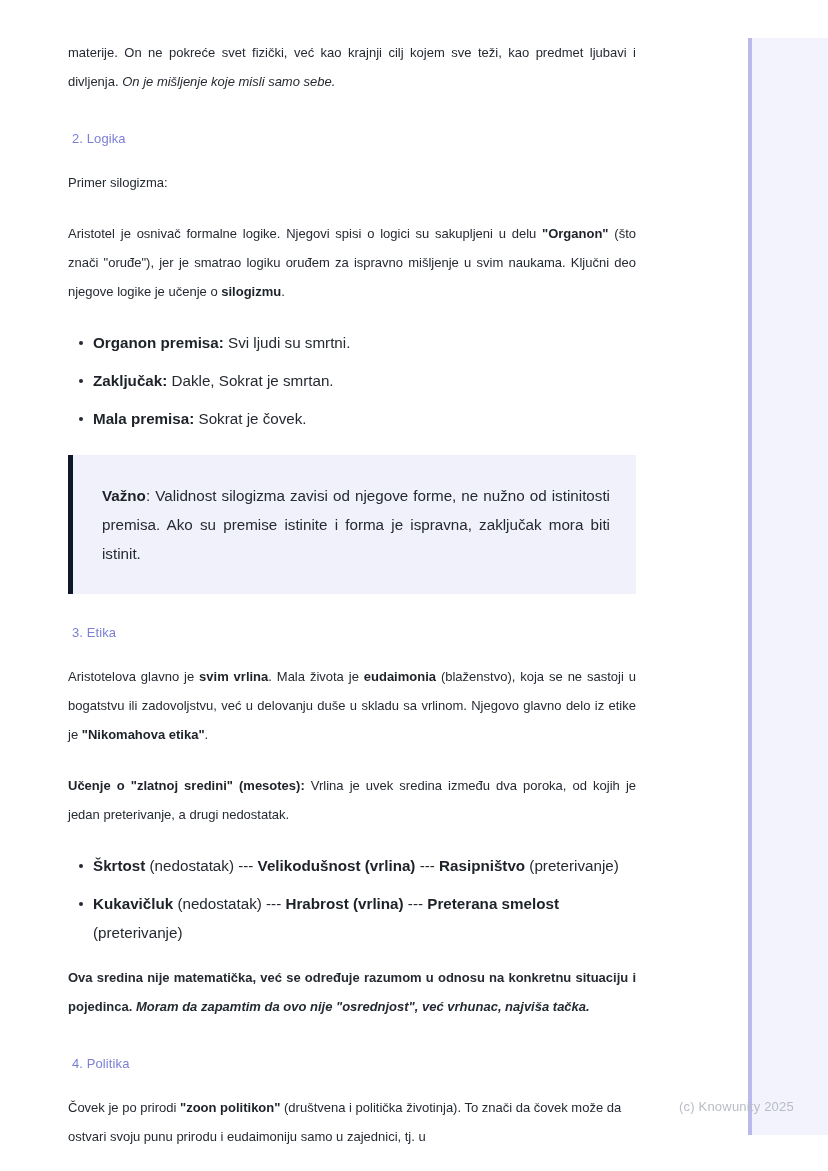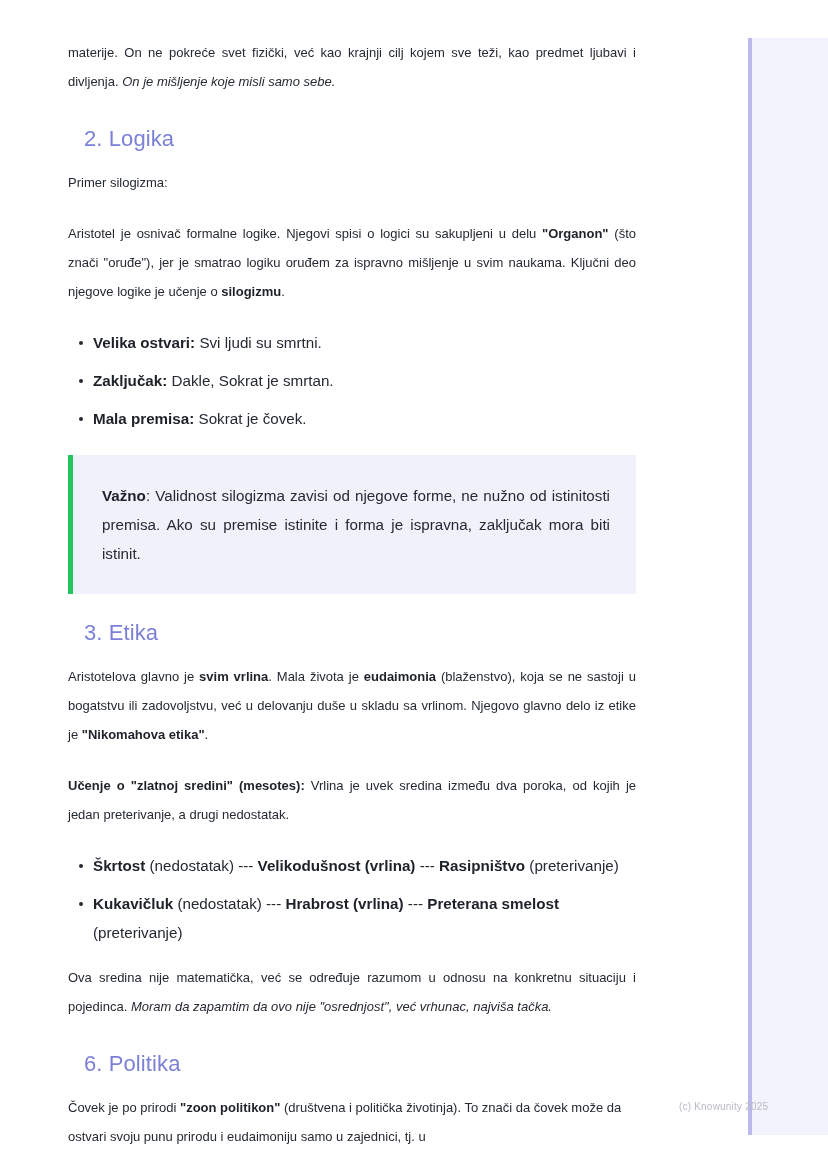--- a/index.html
+++ b/index.html
@@ -53,25 +53,25 @@
     text-align: justify;
     text-justify: inter-word;
   }
   p.last-para { text-align: left; }
   .para-block { margin-bottom: 22px; }
 
   strong { font-weight: bold; color: #1d2128; }
   em { font-style: italic; }
 
   h2 {
-    font-size: 22px;
+    font-size: 13px;
     line-height: 26px;
     font-weight: normal;
     color: #7b80d6;
-    margin: 0 0 16px 16px;
+    margin: 0 0 16px 4px;
     letter-spacing: 0.1px;
   }
   .h-spaced-top { margin-top: 30px; }
 
   
   ul {
     margin: 0 0 4px 0;
     padding: 0;
     list-style: none;
   }
@@ -90,38 +90,38 @@
     top: 13px;
     width: 4px;
     height: 4px;
     border-radius: 50%;
     background: #252a32;
   }
 
   
   .callout {
     background: #f0f1fa;
-    border-left: 5px solid #22c55e;
+    border-left: 5px solid #0f172a;
     padding: 26px 26px 26px 29px;
     box-sizing: border-box;
     width: 568px;
     margin: 22px 0 26px 0;
   }
   .callout p {
     font-size: 15.2px;
     line-height: 29px;
     text-align: justify;
   }
 
   
   .watermark {
     position: absolute;
     left: 679px;
     top: 1101px;
-    font-size: 10px;
+    font-size: 13px;
     line-height: 12px;
     color: #b9bcc4;
     letter-spacing: 0.2px;
     white-space: nowrap;
     z-index: 5;
   }
 </style>
 </head>
 <body>
 
@@ -139,21 +139,21 @@
 
     <div class="para-block">
       <p>Primer silogizma:</p>
     </div>
 
     <div class="para-block">
       <p><span>Aristotel je osnivač formalne logike. Njegovi spisi o logici su sakupljeni u delu </span><strong>"Organon"</strong><span> (što znači "oruđe"), jer je smatrao logiku oruđem za ispravno mišljenje u svim naukama. Ključni deo njegove logike je učenje o </span><strong>silogizmu</strong><span>.</span></p>
     </div>
 
     <ul>
-      <li><strong>Velika ostvari:</strong><span> Svi ljudi su smrtni.</span></li>
+      <li><strong>Organon premisa:</strong><span> Svi ljudi su smrtni.</span></li>
       <li><strong>Zaključak:</strong><span> Dakle, Sokrat je smrtan.</span></li>
       <li><strong>Mala premisa:</strong><span> Sokrat je čovek.</span></li>
     </ul>
 
     <div class="callout">
       <p><strong>Važno</strong><span>: Validnost silogizma zavisi od njegove forme, ne nužno od istinitosti premisa. Ako su premise istinite i forma je ispravna, zaključak mora biti istinit.</span></p>
     </div>
 
     <h2>3. Etika</h2>
 
@@ -163,25 +163,25 @@
 
     <div class="para-block">
       <p><strong>Učenje o "zlatnoj sredini" (mesotes):</strong><span> Vrlina je uvek sredina između dva poroka, od kojih je jedan preterivanje, a drugi nedostatak.</span></p>
     </div>
 
     <ul>
       <li><strong>Škrtost</strong><span> (nedostatak) --- </span><strong>Velikodušnost (vrlina)</strong><span> --- </span><strong>Rasipništvo</strong><span> (preterivanje)</span></li>
       <li><strong>Kukavičluk</strong><span> (nedostatak) --- </span><strong>Hrabrost (vrlina)</strong><span> --- </span><strong>Preterana smelost</strong><span> (preterivanje)</span></li>
     </ul>
 
-    <div class="para-block" style="margin-top:16px;">
+    <div class="para-block" style="margin-top:16px;font-weight:bold;">
       <p><span>Ova sredina nije matematička, već se određuje razumom u odnosu na konkretnu situaciju i pojedinca. </span><em>Moram da zapamtim da ovo nije "osrednjost", već vrhunac, najviša tačka.</em></p>
     </div>
 
-    <h2 class="h-spaced-top">6. Politika</h2>
+    <h2 class="h-spaced-top">4. Politika</h2>
 
     <div class="para-block">
       <p class="last-para"><span>Čovek je po prirodi </span><strong>"zoon politikon"</strong><span> (društvena i politička životinja). To znači da čovek može da ostvari svoju punu prirodu i eudaimoniju samo u zajednici, tj. u </span></p>
     </div>
 
   </div>
 
   <div class="watermark">(c) Knowunity 2025</div>
 
 </div>

